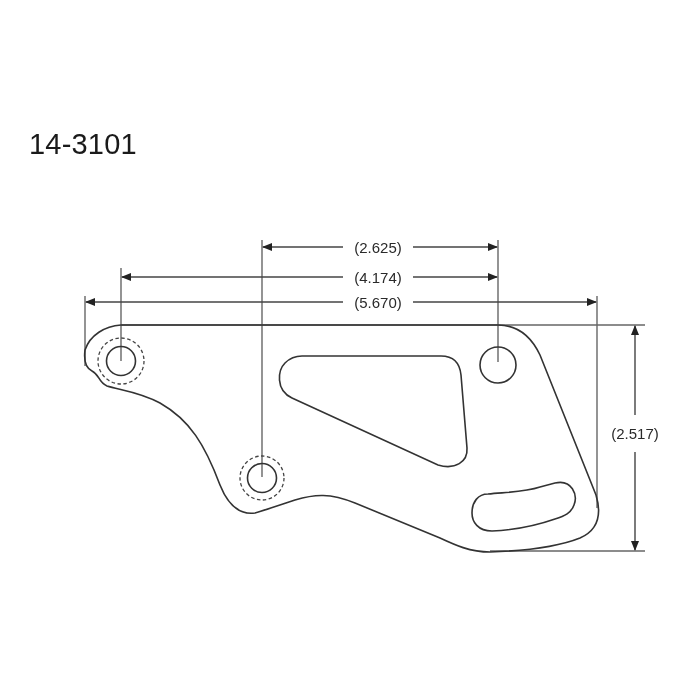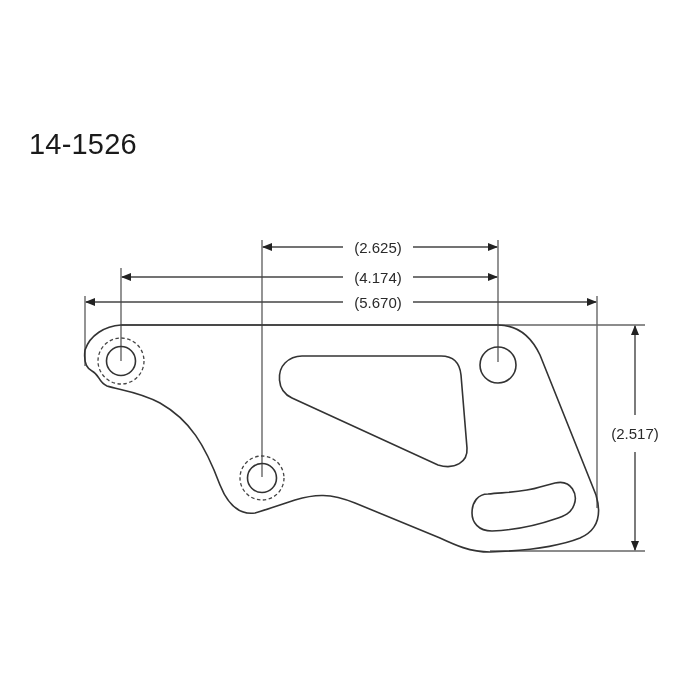--- a/index.html
+++ b/index.html
@@ -4,21 +4,21 @@
 <style>
   html, body { margin: 0; padding: 0; background: #ffffff; }
   body { width: 700px; height: 700px; position: relative; overflow: hidden; font-family: "Liberation Sans", sans-serif; }
   .title { position: absolute; left: 29px; top: 128px; font-size: 29px; color: #1a1a1a; letter-spacing: 0.2px; }
   svg { position: absolute; left: 0; top: 0; }
   .dimtext { font-family: "Liberation Sans", sans-serif; font-size: 15px; fill: #2a2a2a; }
 </style>
 </head>
 <body>
 
-<div class="title">14-1526</div>
+<div class="title">14-3101</div>
 
 <svg width="700" height="700" viewBox="0 0 700 700">
   <defs>
     <marker id="arr" markerWidth="10" markerHeight="8" refX="9" refY="4" orient="auto-start-reverse" markerUnits="userSpaceOnUse">
       <path d="M0,0 L10,4 L0,8 z" fill="#222"></path>
     </marker>
   </defs>
 
   <g stroke="#666" stroke-width="1.4" fill="none">
     <line x1="85" y1="296" x2="85" y2="366"></line>

